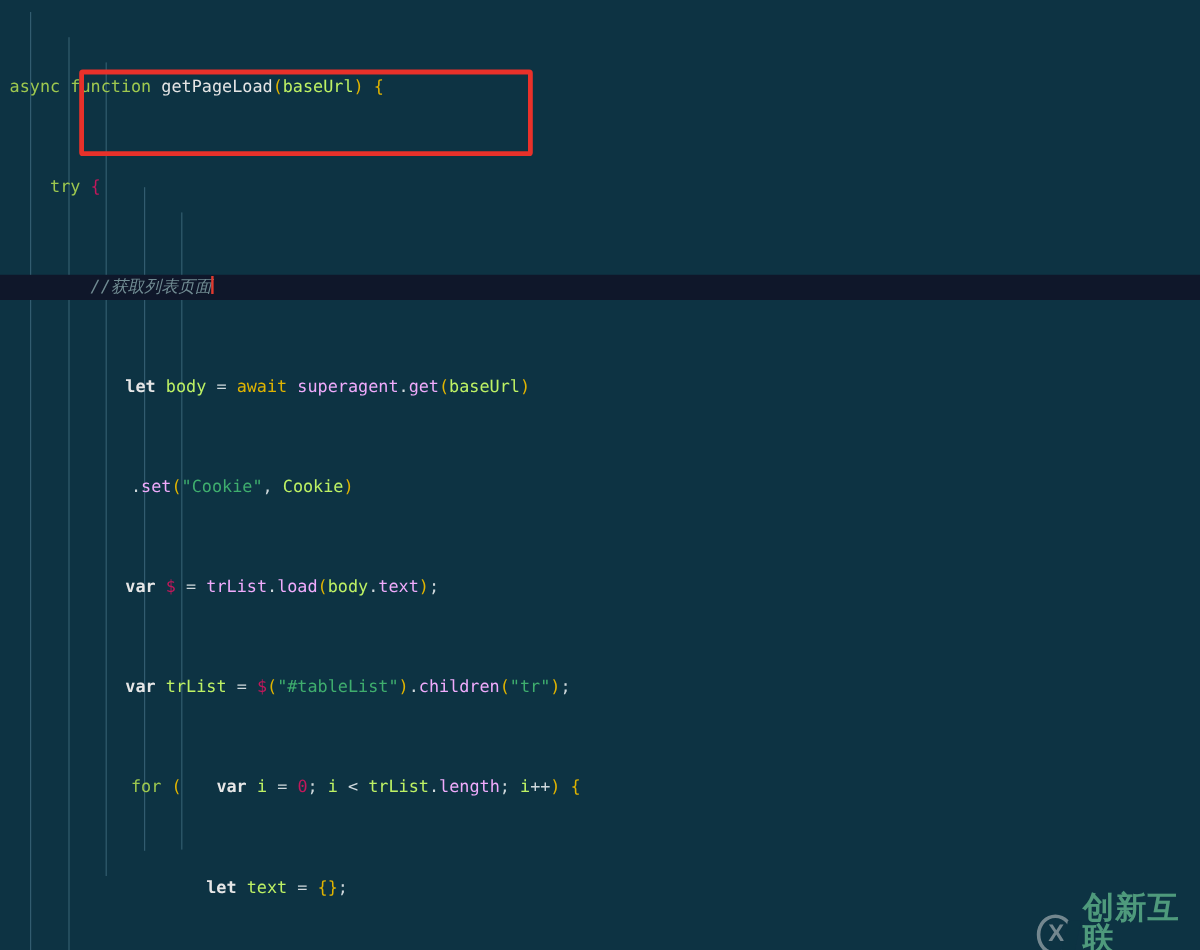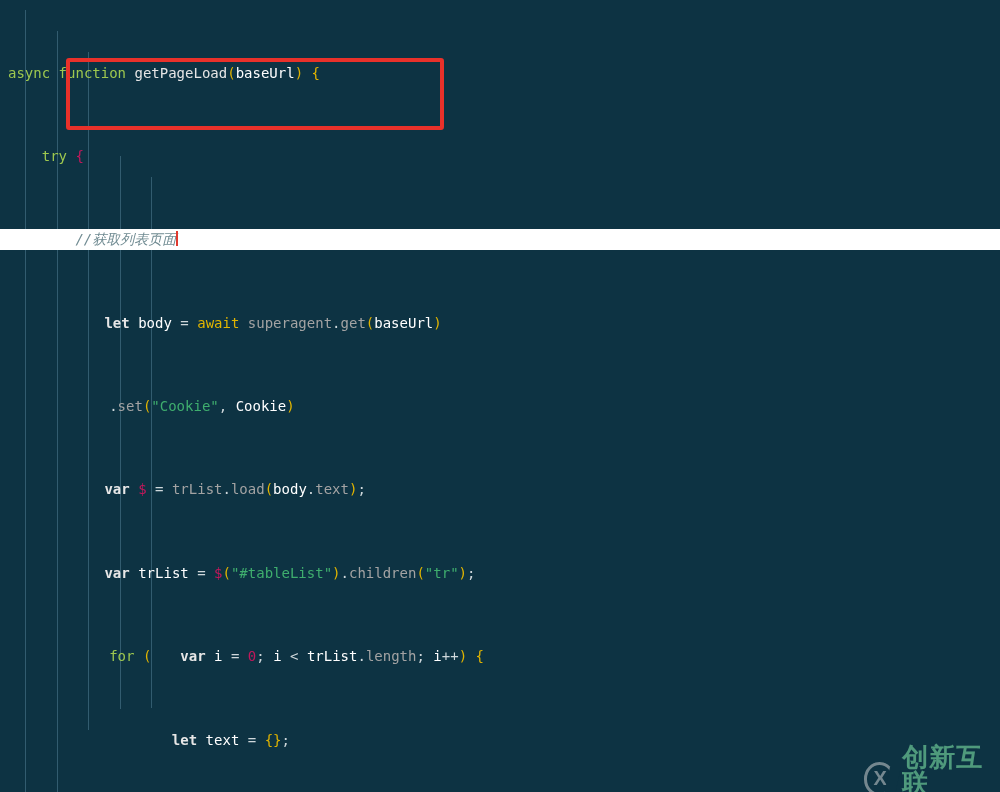--- a/index.html
+++ b/index.html
@@ -24,36 +24,36 @@
     width: 1000px;
     white-space: pre;
   }
   .line {
     height: 20.85px;
     position: relative;
     padding-left: 8px;
     box-sizing: border-box;
   }
   .line.current {
-    background: #ffffff;
+    background: #0f172a;
   }
   
   .guides { position: absolute; left: 0; top: 0; width: 1000px; height: 792px; pointer-events: none; }
   .guide {
     position: absolute;
     width: 1px;
     background: #3f6b7d;
     opacity: .75;
   }
   
   .kw       { color: #e6e6e6; font-weight: bold; margin-left: 29px; }  
   .ctrl     { color: #9ec84f; }                      
   .fn       { color: #e5e5e5; }                      
-  .ident    { color: #ffffff; text-align: center; }                      
-  .prop     { color: #a3a3a3; }
+  .ident    { color: #bef264; text-align: center; }                      
+  .prop     { color: #f0abfc; }
   .op       { color: #cfd8dc; }
   .str      { color: #3fae6e; }
   .num      { color: #c2185b; }
   .paren    { color: #e0b400; }
   .brace    { color: #e0b400; }
   .cmt      { color: #708b92; font-style: italic; }
   .caret {
     display: inline-block;
     width: 2px;
     height: 15px;

